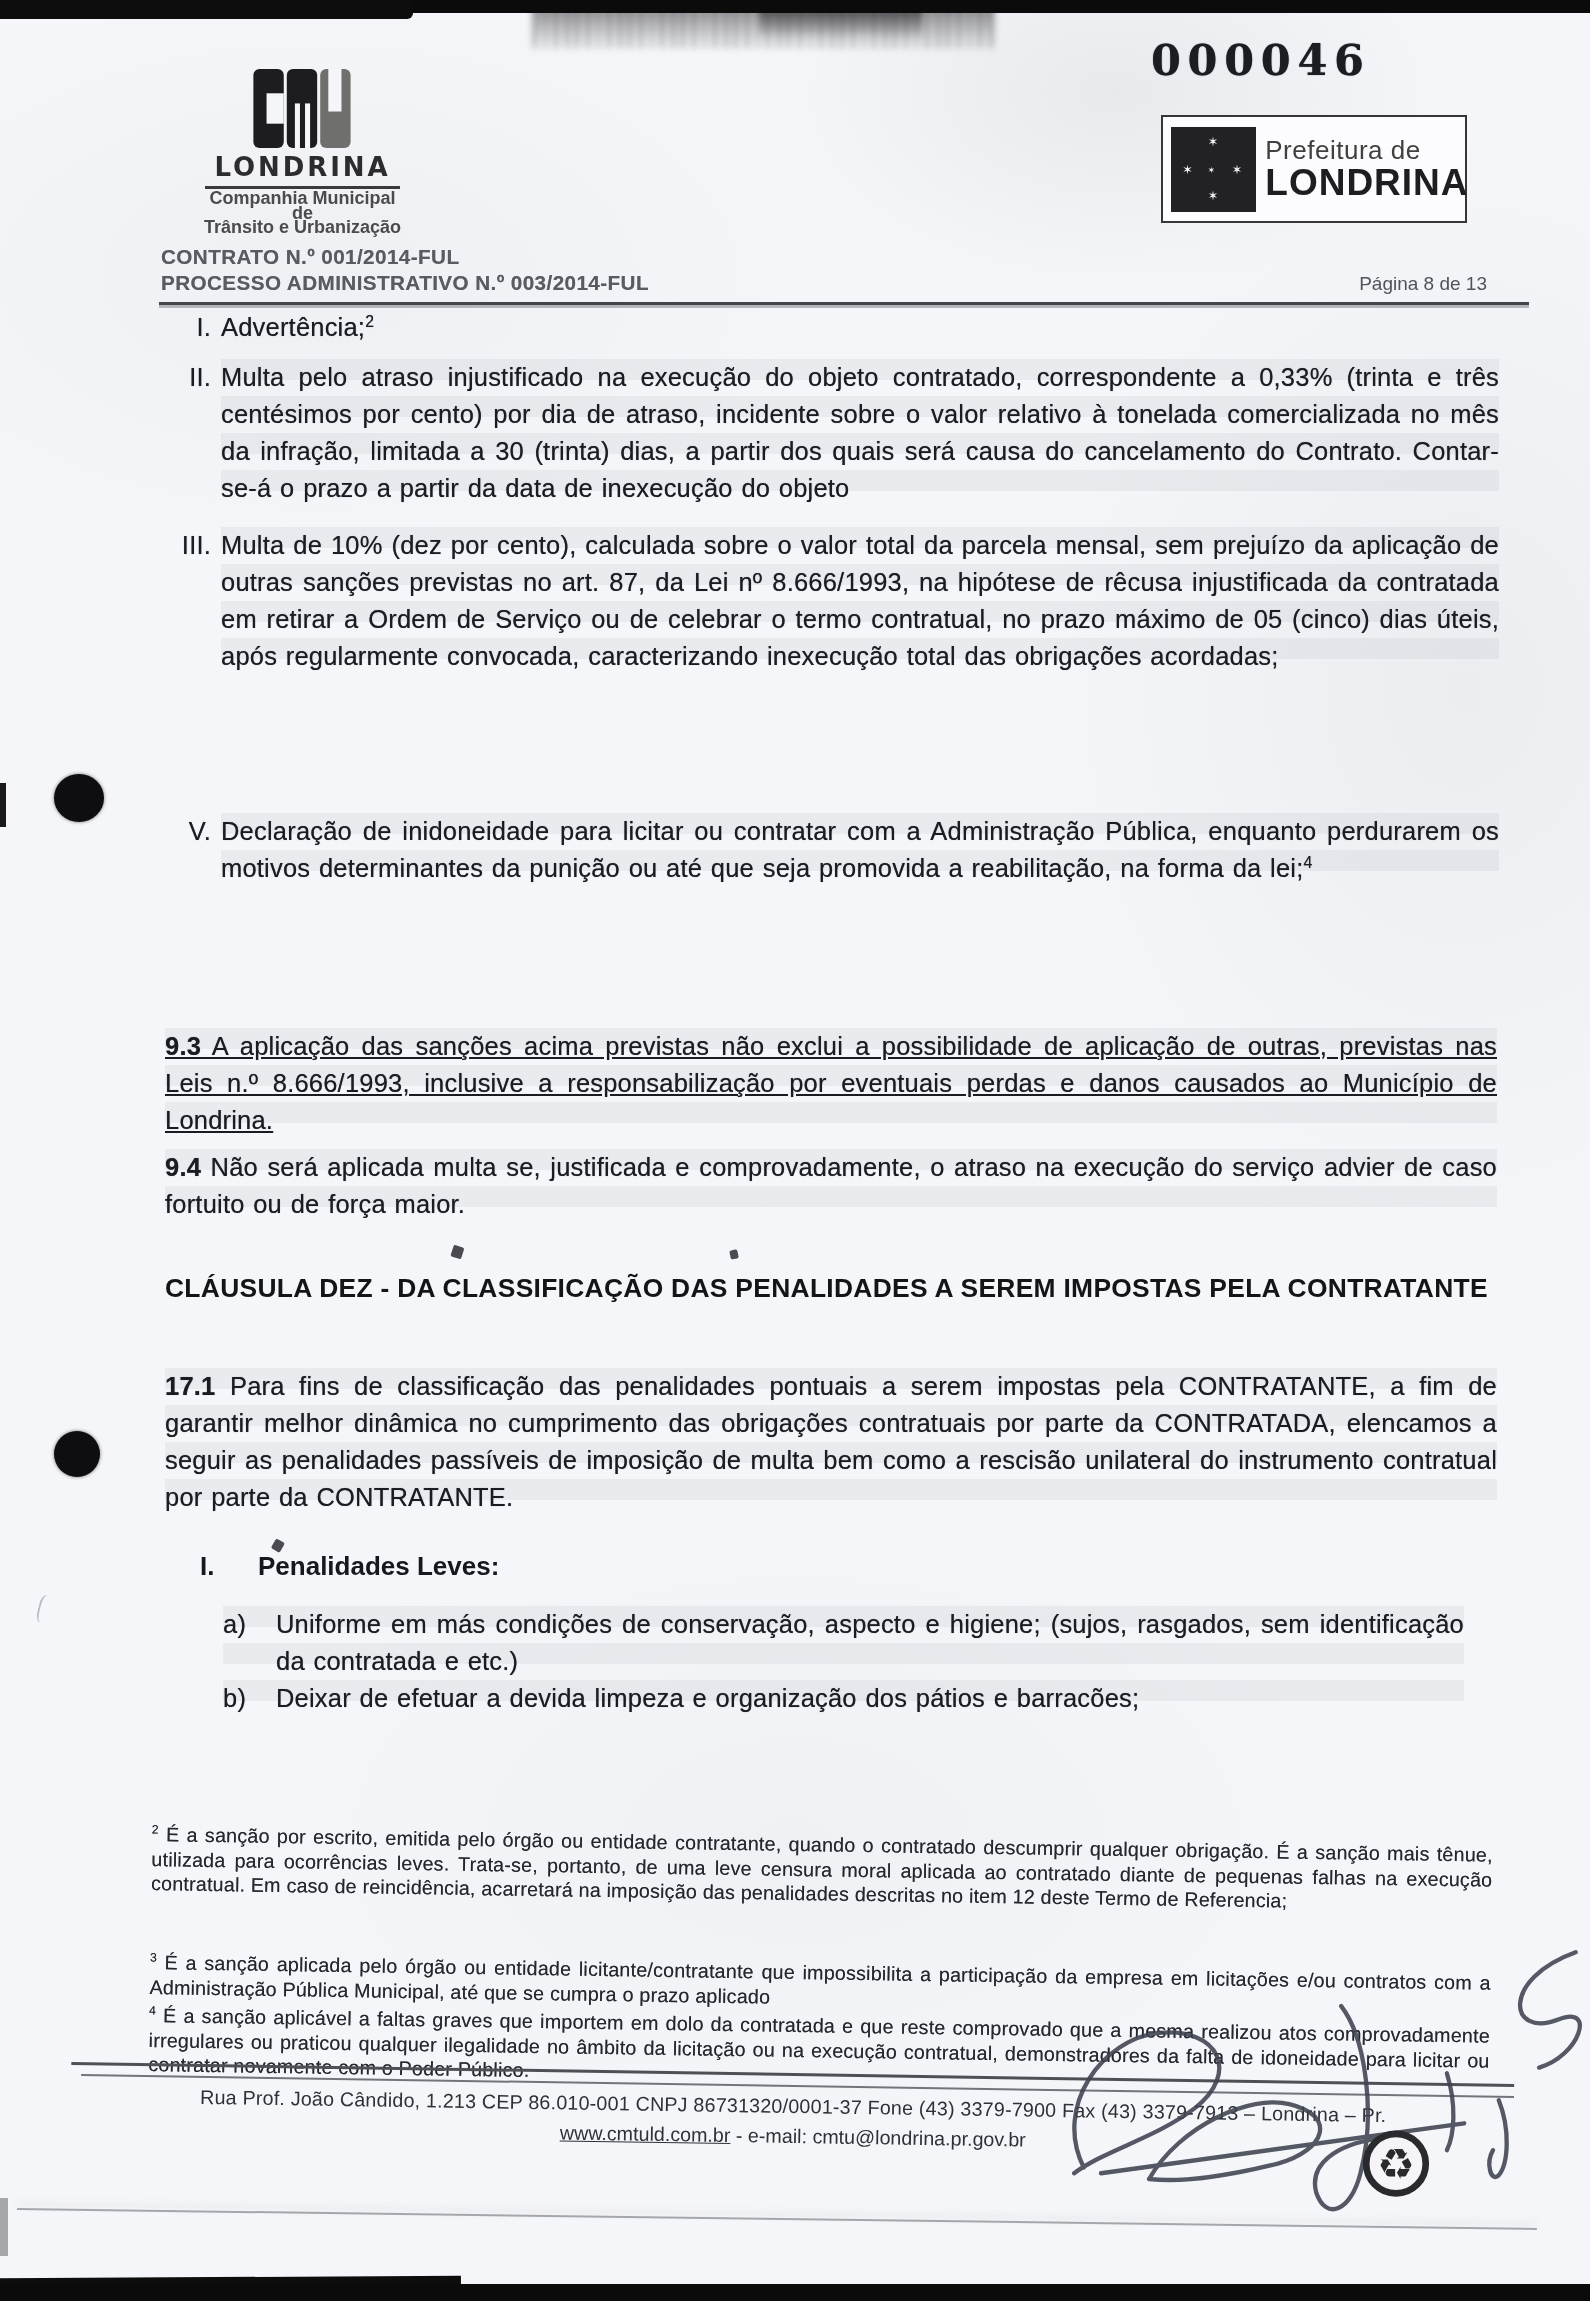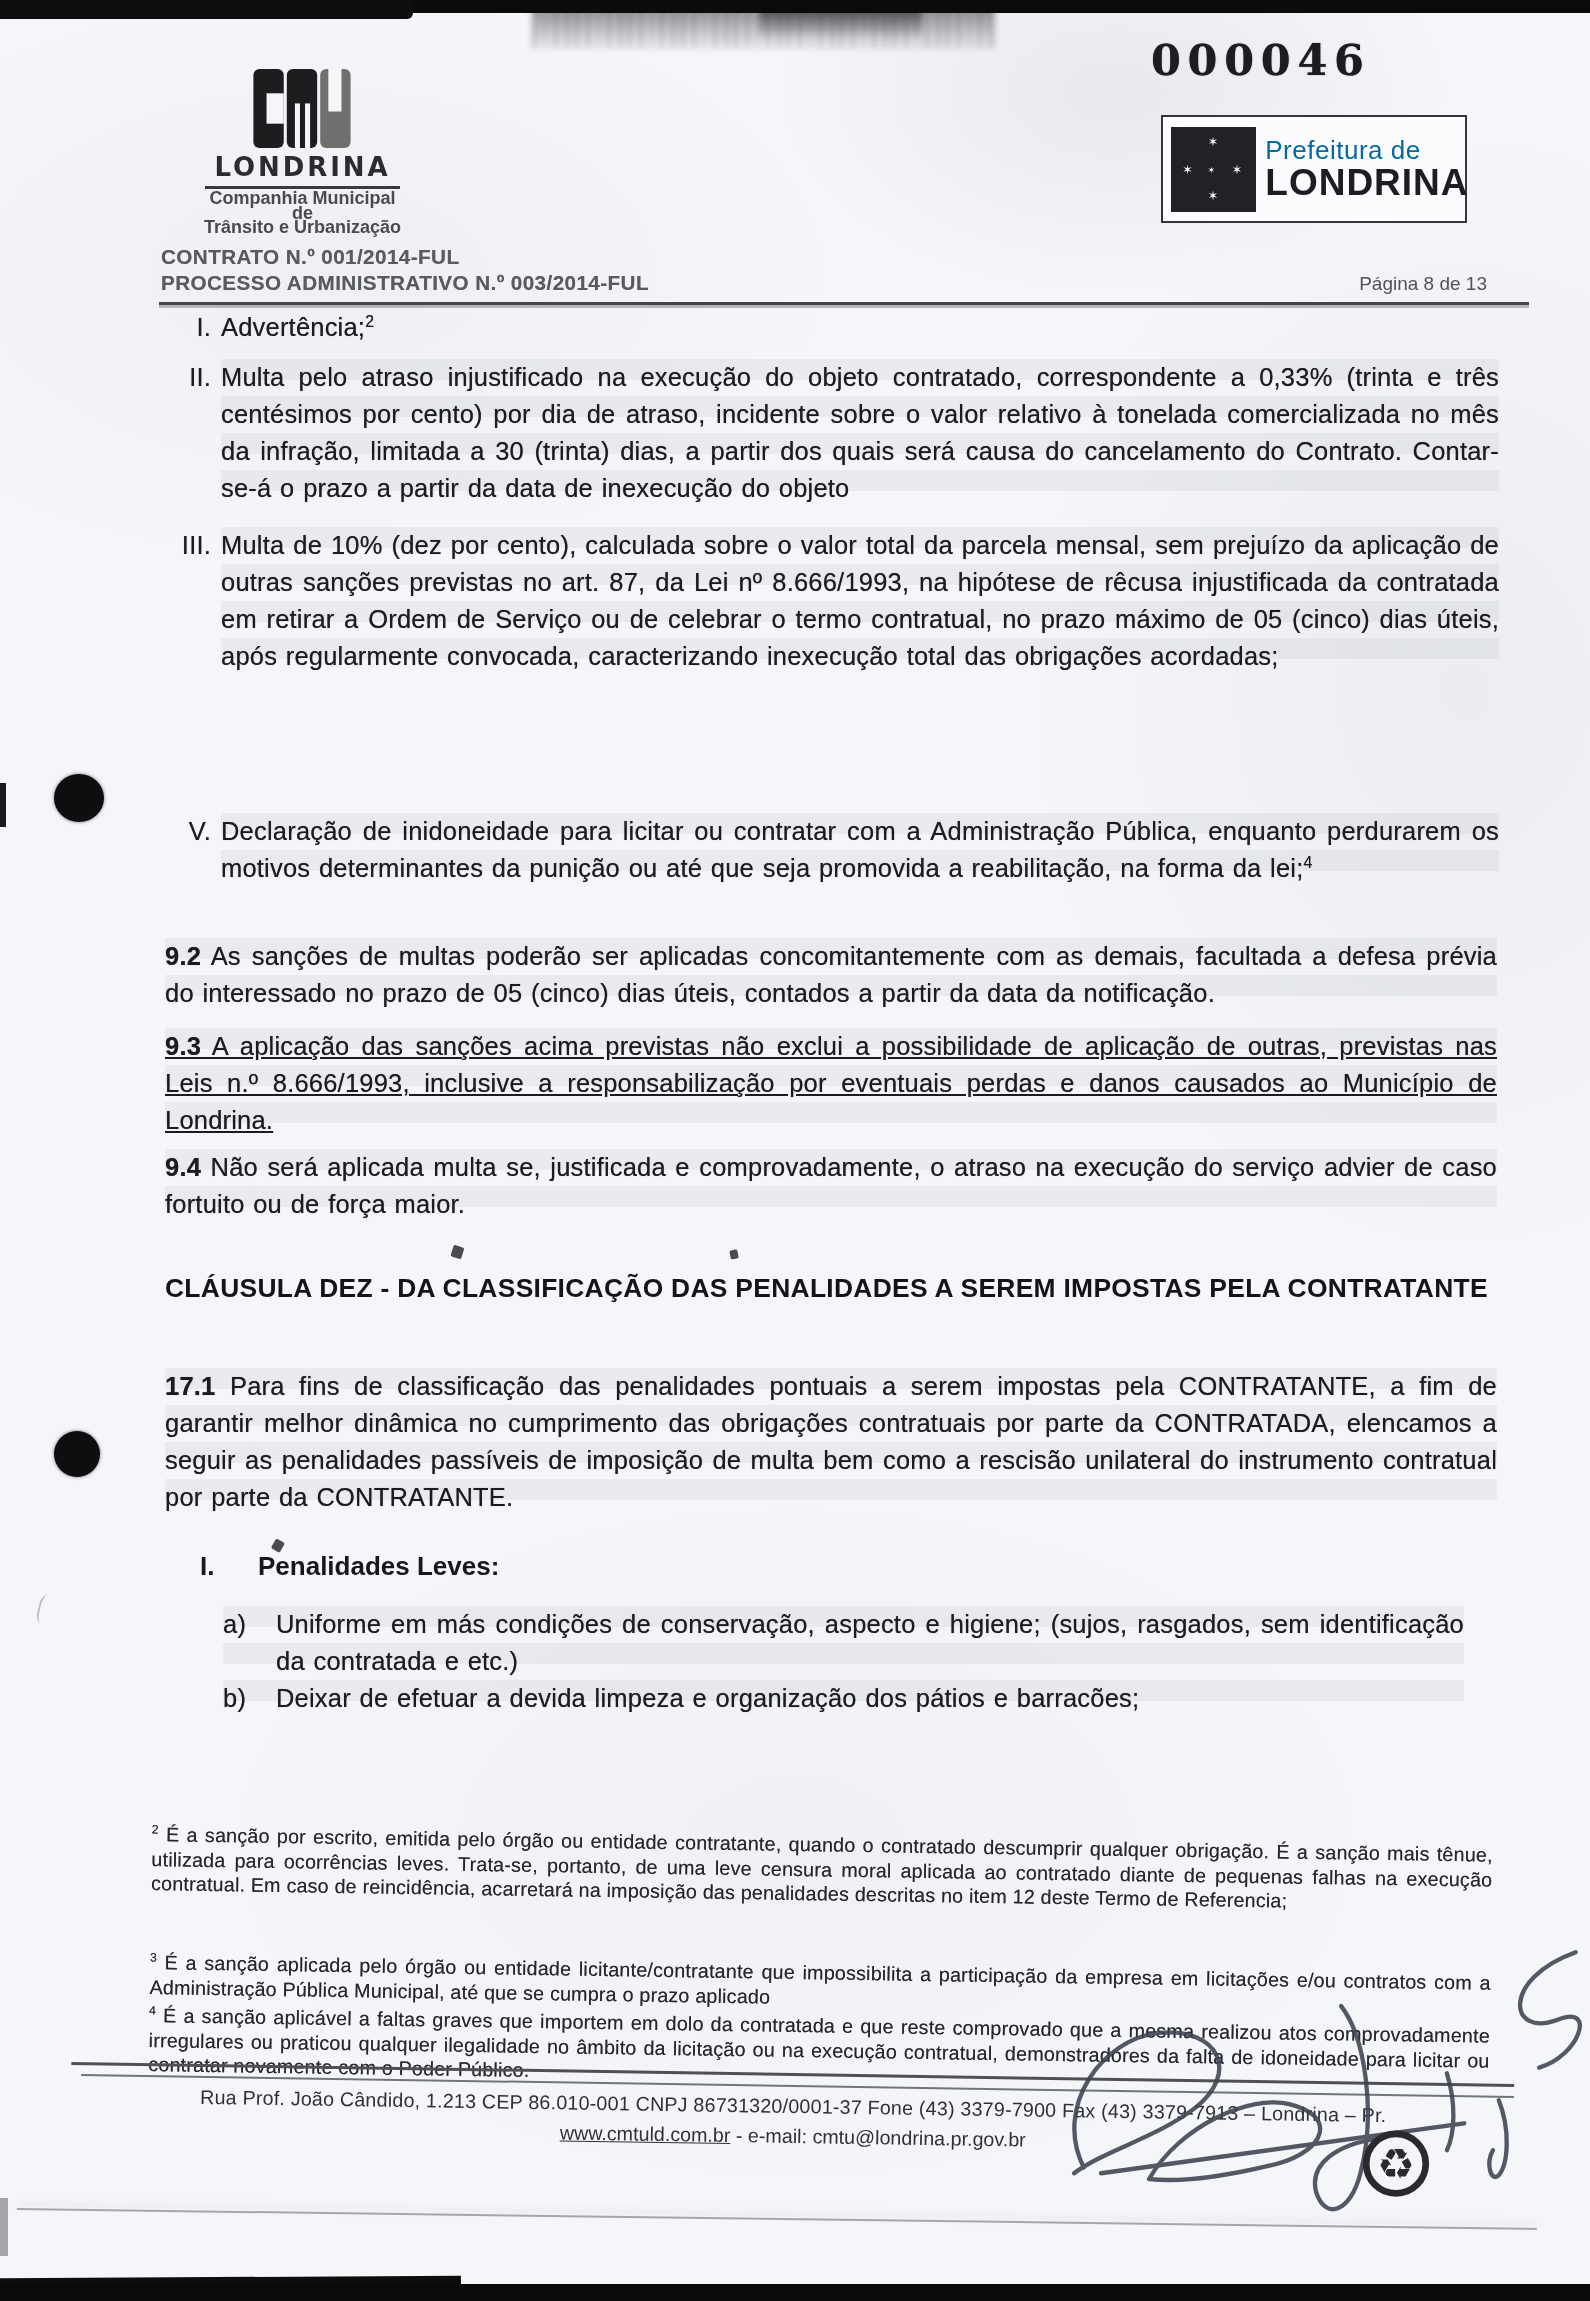--- a/index.html
+++ b/index.html
@@ -45,21 +45,21 @@
   .cmtu .rule{height:2.9px;background:#3a3a3c;margin:3.8px 7.7px 2.9px 7.7px;}
   .cmtu .sub{font-size:18px;line-height:14.4px;color:#4b4b4e;font-weight:700;}
   .stamp{left:1151px;top:35px;width:288px;z-index:2;
     font-family:"DejaVu Serif",serif;font-weight:700;font-size:43px;letter-spacing:6.7px;
     color:#1c1d22;text-shadow:0 0 1px rgba(20,20,25,.8);}
   .prefbox{left:1161px;top:115px;width:306px;height:108px;border:2.9px solid #35363b;
     background:#fcfcfe;z-index:2;display:flex;align-items:center;padding:0;box-sizing:border-box;}
   .prefsq{width:85px;height:85px;background:#222226;margin-left:7.7px;position:relative;flex:none;}
   .prefsq .st{position:absolute;color:#f2f2f4;font-size:12.5px;line-height:12.5px;}
   .preftxt{margin-left:9.6px;line-height:1;}
-  .preftxt .l1{font-size:26px;color:#0369a1;letter-spacing:0.5px;}
+  .preftxt .l1{font-size:26px;color:#404040;letter-spacing:0.5px;}
   .preftxt .l2{font-size:37px;font-weight:700;color:#1d1d22;letter-spacing:1px;margin-top:1.9px;}
   .ctr-lines{left:161px;top:244px;z-index:2;font-size:20.7px;line-height:26px;font-weight:700;
     color:#595b60;letter-spacing:0.4px;text-shadow:0 0 0.5px rgba(80,82,88,.6);}
   .pagina{top:273px;right:104px;z-index:2;font-size:19px;color:#515359;font-weight:400;}
   .hrule{left:159px;top:302px;width:1370px;height:0;border-top:3.8px solid #44454b;
     box-shadow:0 2.9px 0 rgba(125,128,134,.55);z-index:2;}
   
   .bt{font-size:25.5px;line-height:37px;letter-spacing:0.2px;word-spacing:1.4px;
     color:#1b1c21;text-shadow:0 0 0.7px rgba(22,22,28,.65);z-index:2;}
   .streak{background-image:repeating-linear-gradient(180deg,
@@ -164,23 +164,20 @@
   </div>
   <div class="abs bt ritem streak" style="top:527px;">
     <span class="rnum">III.</span>
     <p><span>Multa de 10% (dez por cento), calculada sobre o valor total da parcela mensal, sem prejuízo da aplicação de outras sanções previstas no art. 87, da Lei nº 8.666/1993, na hipótese de rêcusa injustificada da contratada em retirar a Ordem de Serviço ou de celebrar o termo contratual, no prazo máximo de 05 (cinco) dias úteis, após regularmente convocada, caracterizando inexecução total das obrigações acordadas;</span><sup></sup></p>
   </div>
   <div class="abs bt ritem streak" style="top:813px;">
     <span class="rnum">V.</span>
     <p><span>Declaração de inidoneidade para licitar ou contratar com a Administração Pública, enquanto perdurarem os motivos determinantes da punição ou até que seja promovida a reabilitação, na forma da lei;</span><sup>4</sup></p>
   </div>
 
-  <div class="abs bt npara streak" style="top:938px;">
-    <p><span class="pnum">9.2</span> <span>As sanções de multas poderão ser aplicadas concomitantemente com as demais, facultada a defesa prévia do interessado no prazo de 05 (cinco) dias úteis, contados a partir da data da notificação.</span></p>
-  </div>
   <div class="abs bt npara streak" style="top:1028px;text-decoration:underline;">
     <p><span class="pnum">9.3</span> <span>A aplicação das sanções acima previstas não exclui a possibilidade de aplicação de outras, previstas nas Leis n.º 8.666/1993, inclusive a responsabilização por eventuais perdas e danos causados ao Município de Londrina.</span></p>
   </div>
   <div class="abs bt npara streak" style="top:1149px;">
     <p><span class="pnum">9.4</span> <span>Não será aplicada multa se, justificada e comprovadamente, o atraso na execução do serviço advier de caso fortuito ou de força maior.</span></p>
   </div>
 
   <div class="abs clause" style="top:1268px;">CLÁUSULA DEZ - DA CLASSIFICAÇÃO DAS PENALIDADES A SEREM IMPOSTAS PELA CONTRATANTE</div>
 
   <div class="abs bt npara streak" style="top:1368px;">

